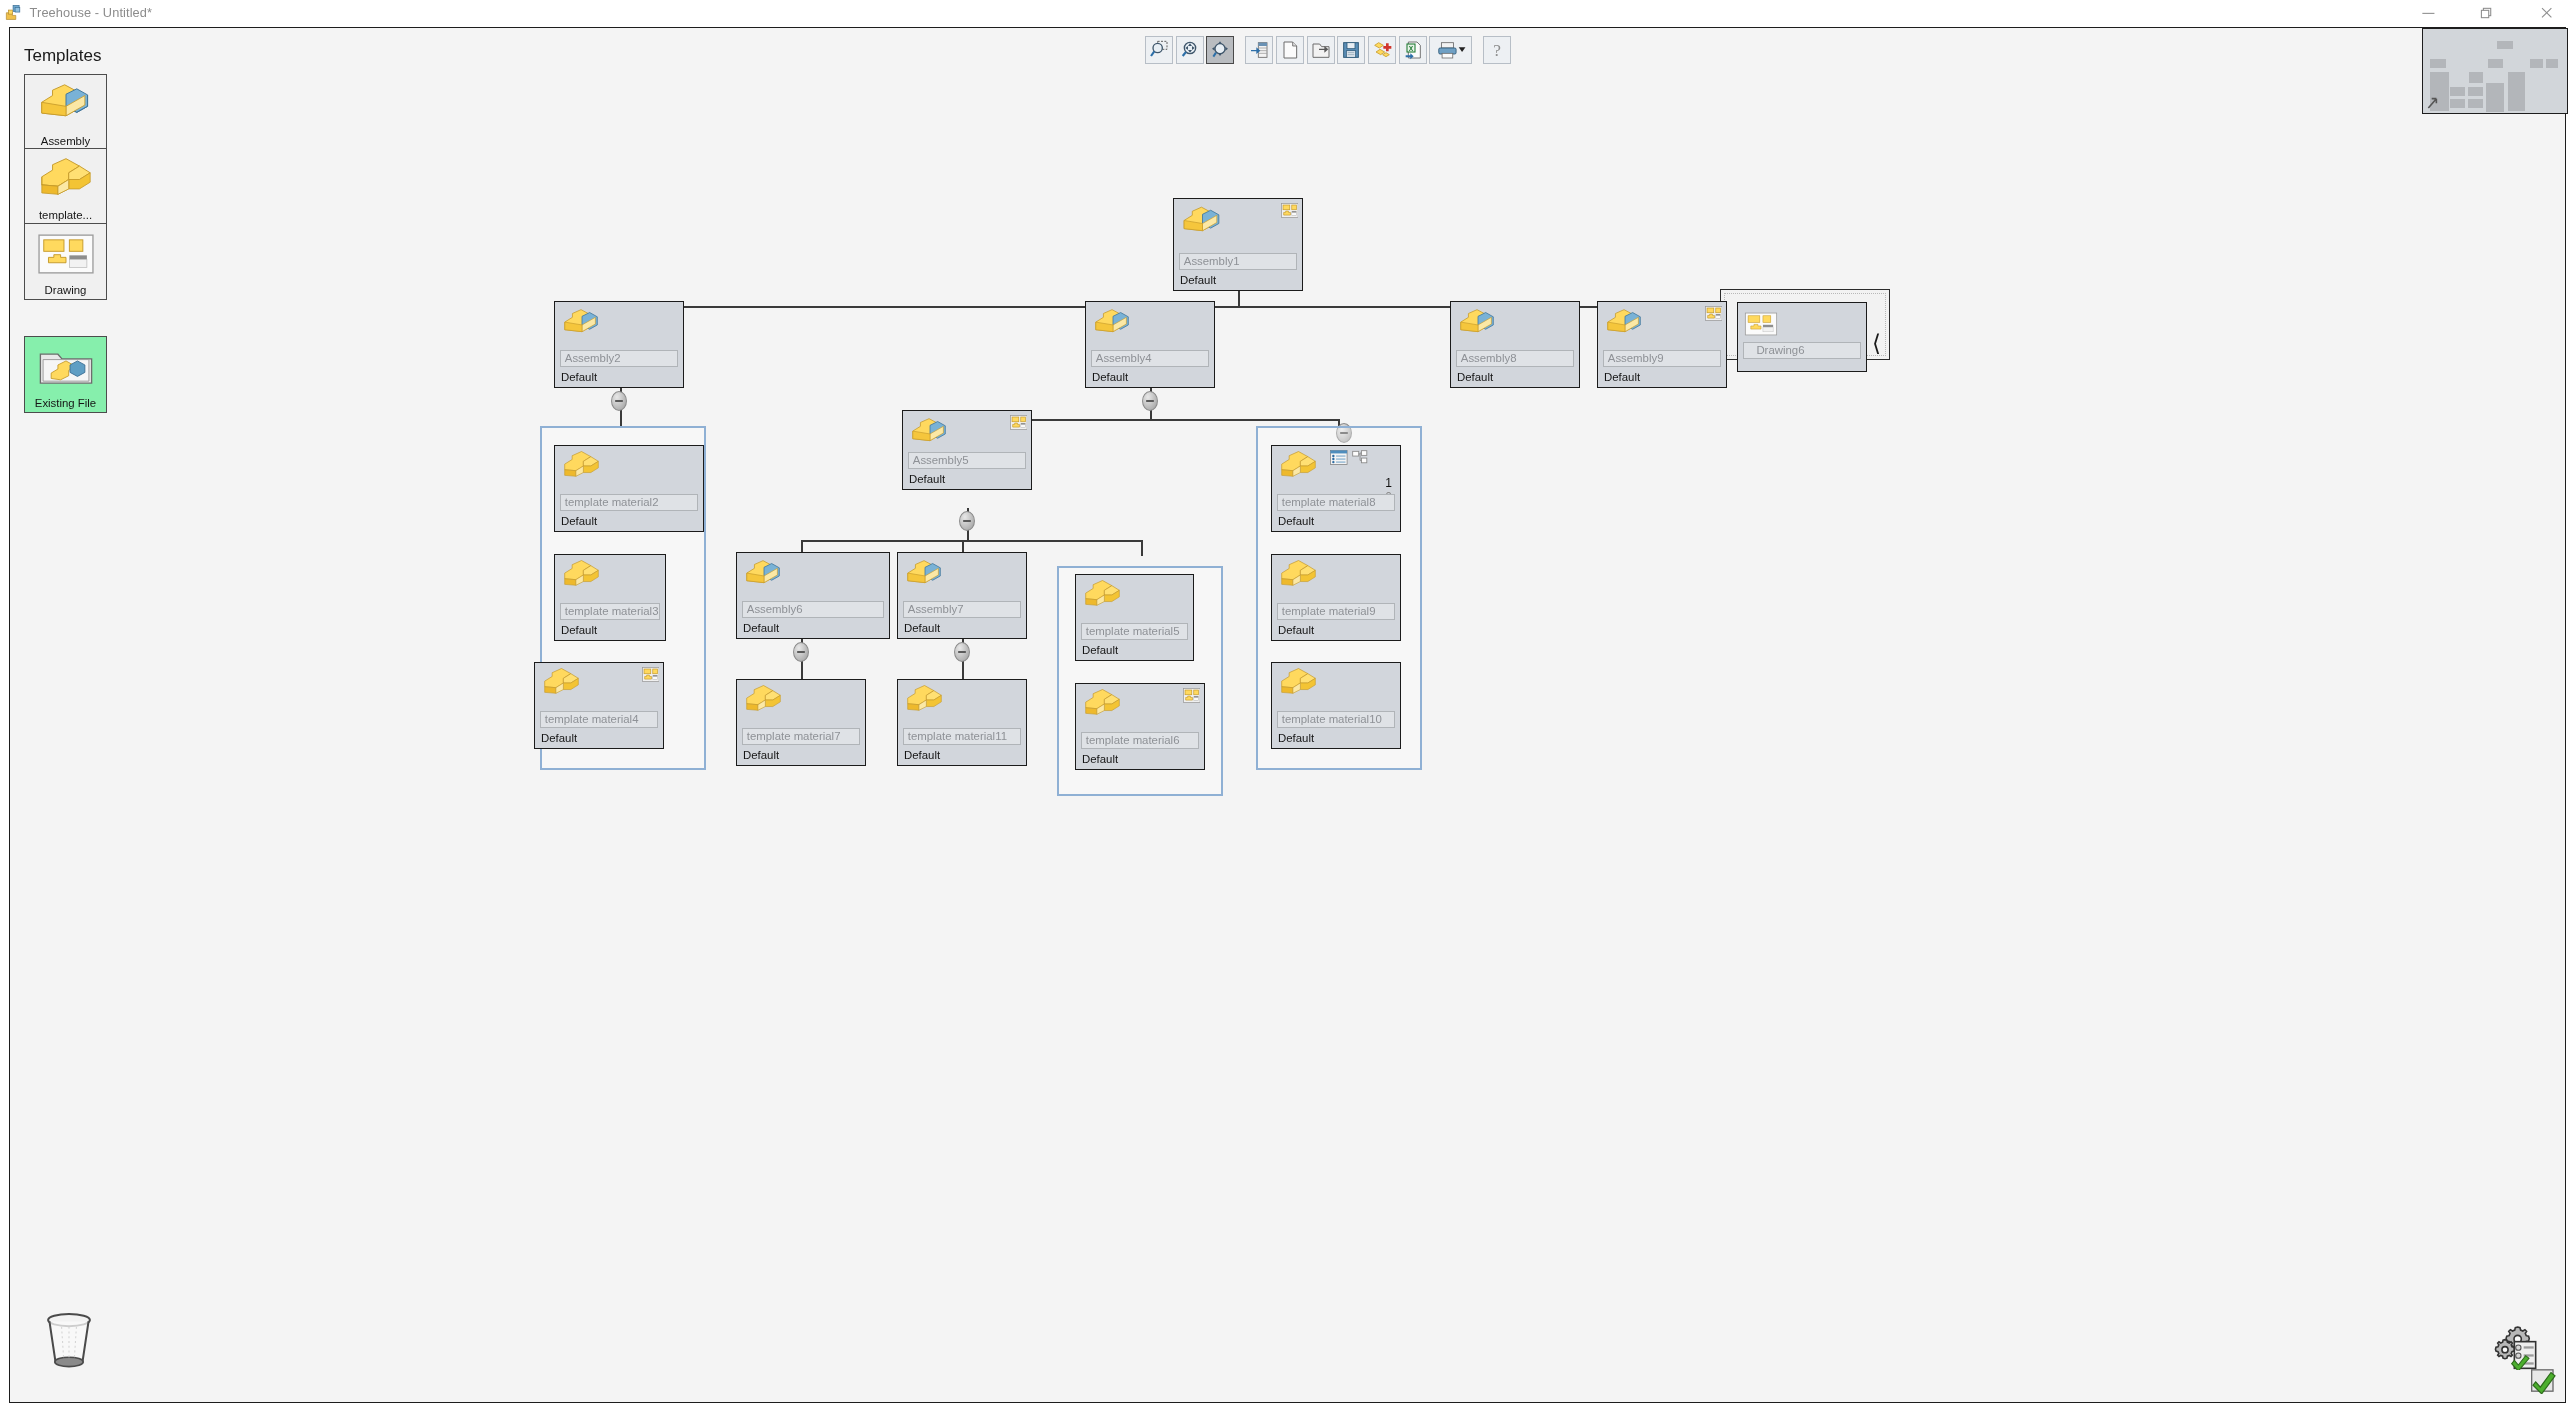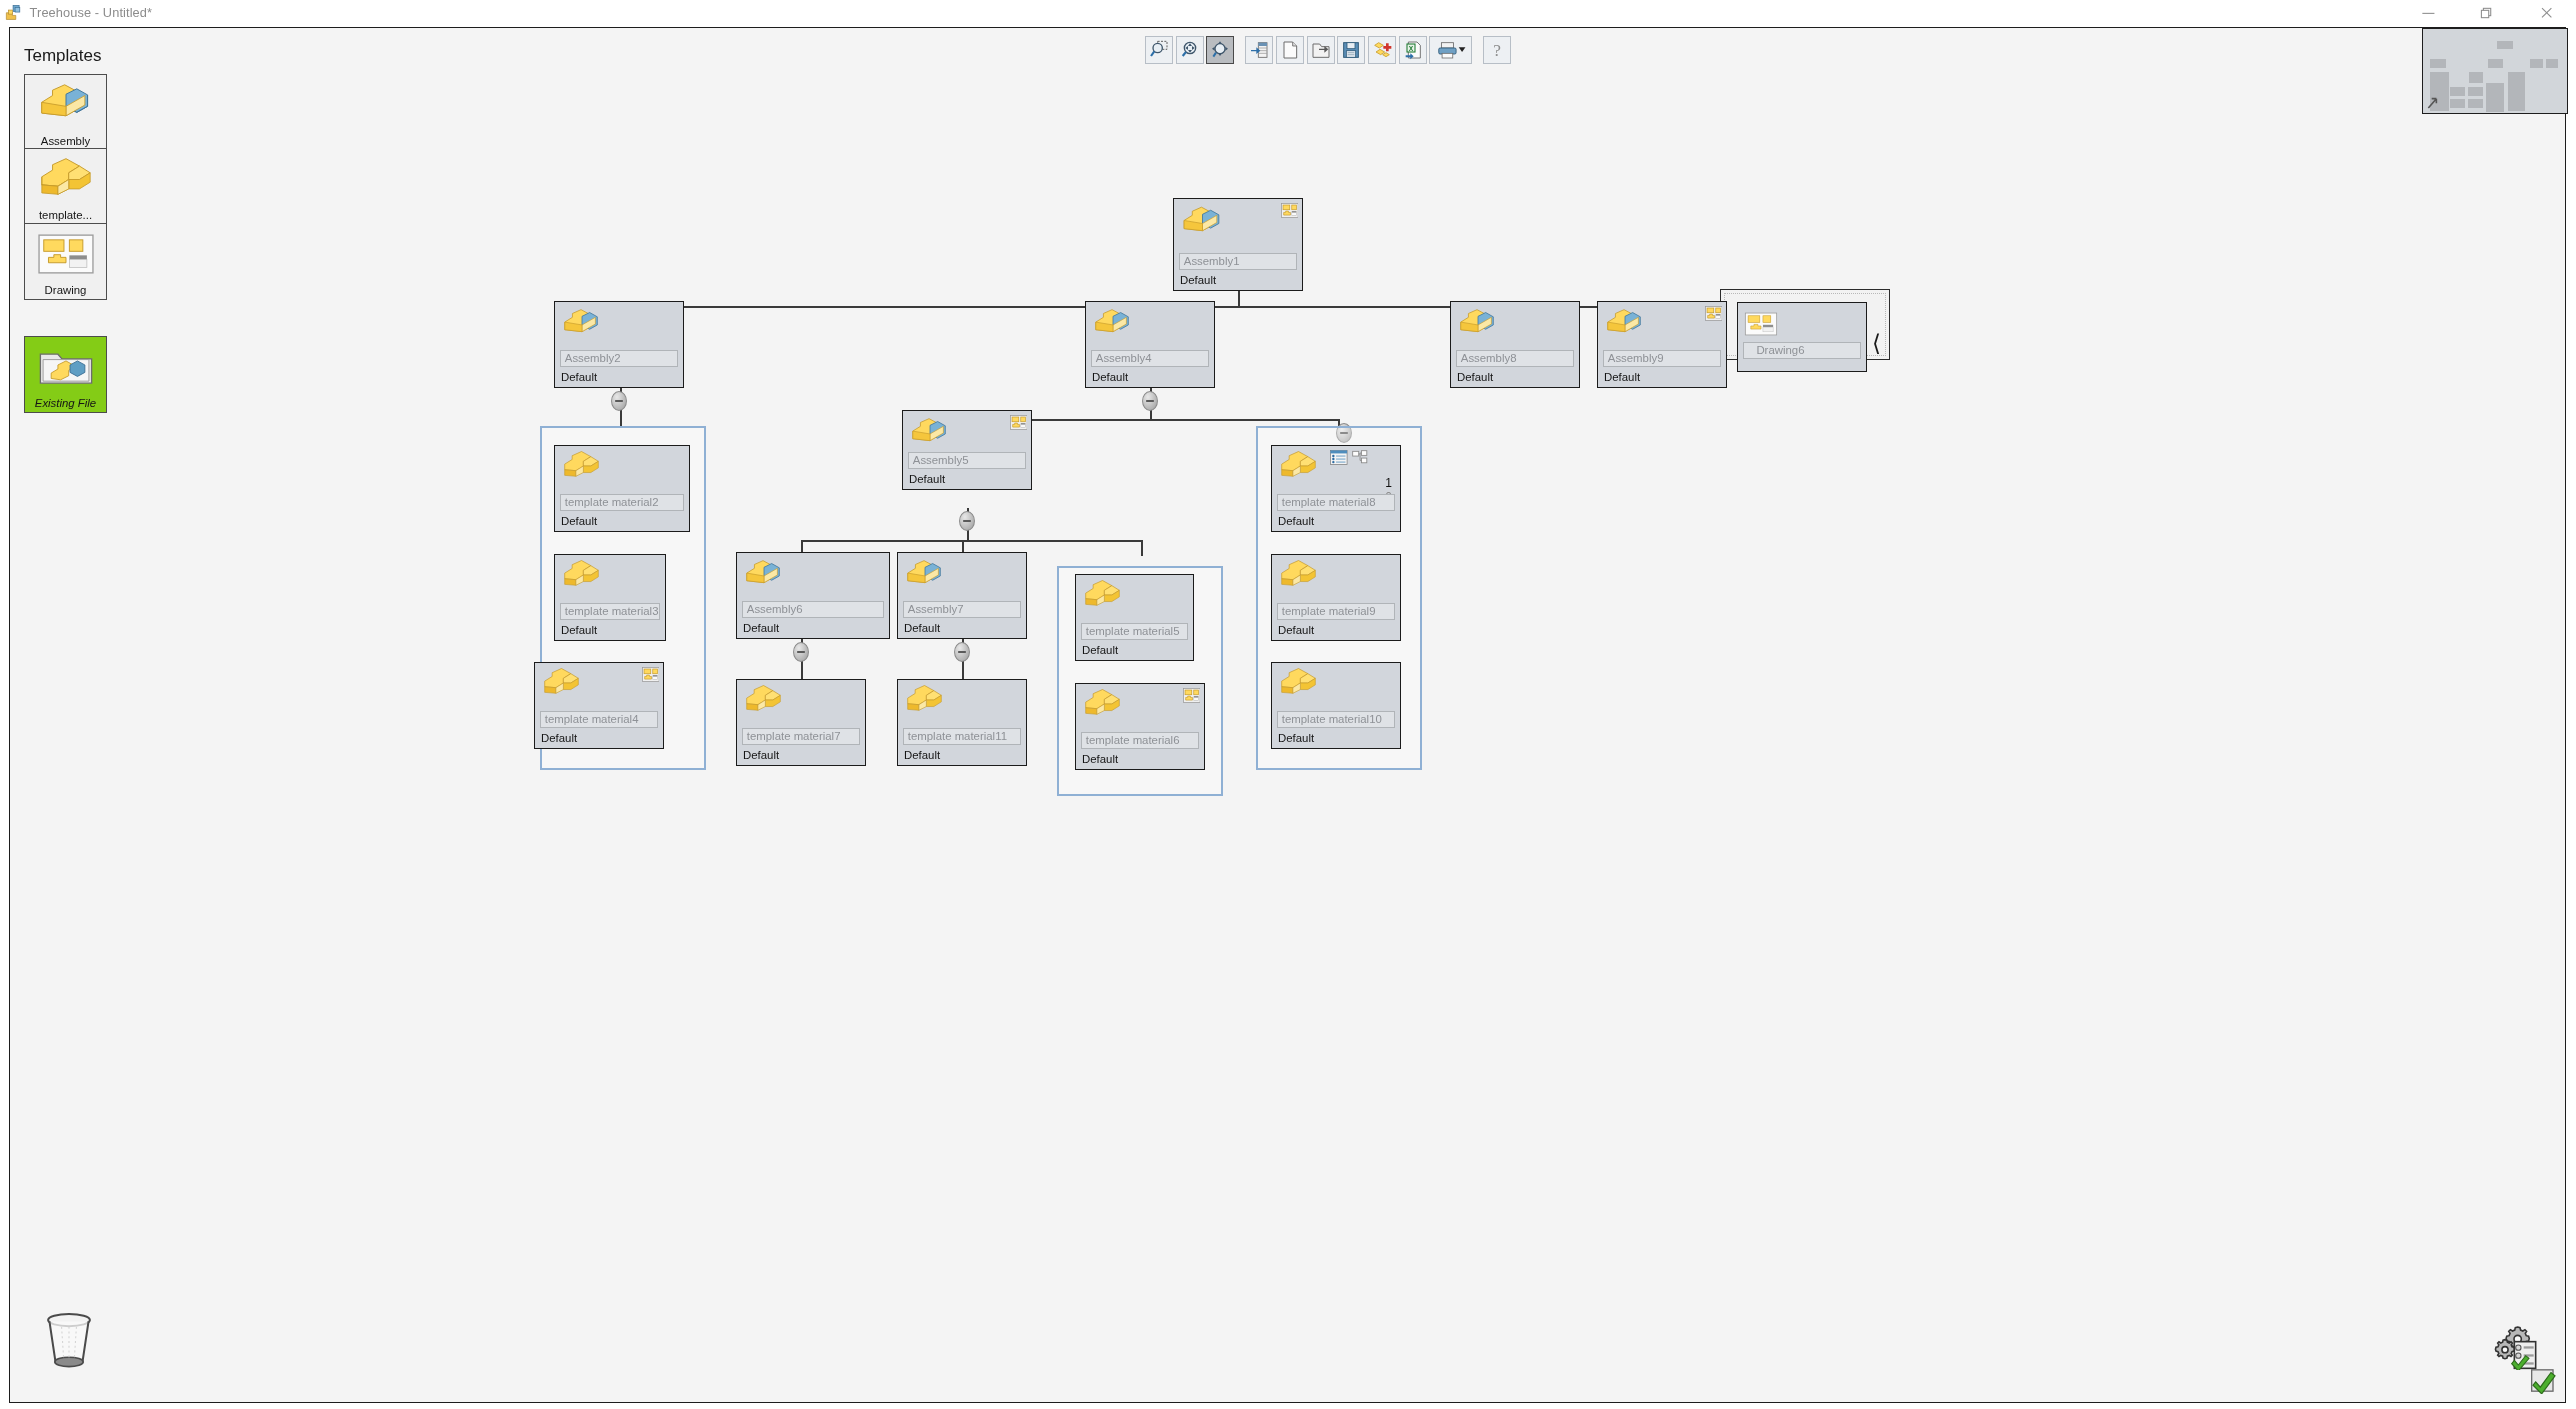--- a/index.html
+++ b/index.html
@@ -38,21 +38,21 @@
   .templates-title {
     position: absolute; left: 24px; top: 46px;
     font-size: 17px; color: #1a1a1a;
   }
   .tmpl-btn {
     position: absolute; width: 83px; height: 77px;
     background: #f0f0f0; border: 1.3px solid #4c4c4c;
     display: flex; flex-direction: column;
     align-items: center; justify-content: flex-start;
   }
-  .tmpl-btn.selected { background: #84cc16; font-style: italic; }
+  .tmpl-btn.selected { background: #86efac; }
   .tmpl-btn .glyph { flex: 1; display: flex; align-items: center; justify-content: center; width: 100%; }
   .tmpl-label { font-size: 11.4px; color: #151515; padding-bottom: 2.7px; line-height: 1; }
 
   
   .toolbar { position: absolute; left: 1145px; top: 36px; display: flex; gap: 2.7px; align-items: center; }
   .tb-btn {
     width: 28px; height: 28px; background: #edf0f3;
     border: 0.7px solid #b7bec6; display: flex;
     align-items: center; justify-content: center;
   }
@@ -491,21 +491,21 @@
         <rect x="13" y="10" width="30" height="17" fill="#ffd95e" stroke="#c59a2a" stroke-width="1.4"></rect>
         <rect x="51" y="10" width="20" height="17" fill="#ffd95e" stroke="#c59a2a" stroke-width="1.4"></rect>
         <path d="M20 44 v-8 h8 v-4 h10 v4 h8 v8 Z" fill="#ffd95e" stroke="#c59a2a" stroke-width="1.4"></path>
         <rect x="51" y="33" width="26" height="6" fill="#8d8d8d"></rect>
         <rect x="51" y="39" width="26" height="12" fill="#f2f2f2" stroke="#b5b5b5" stroke-width="1"></rect>
       </svg>
     </span>
     <span class="name-field" style="bottom:12px;padding-left:12px;">Drawing6</span>
   </div>
 
-  <div class="node" style="left:554px; top:445px; width:136px; height:87px;">
+  <div class="node" style="left:554px; top:445px; width:150px; height:87px;">
     <span class="thumb">
       <svg width="43" height="32" viewBox="0 0 92 64">
         <path d="M10 28 L26 18 L26 10 L46 1 L66 12 L50 22 L50 32 L34 42 L10 40 Z" fill="#ffd95e" stroke="#c59a2a" stroke-width="1.5"></path>
         <path d="M50 22 L66 12 L82 22 L66 32 L50 32 Z" fill="#ffe073" stroke="#c59a2a" stroke-width="1.5"></path>
         <path d="M50 32 L66 32 L82 22 L82 36 L66 46 L50 46 Z" fill="#f3c434" stroke="#c59a2a" stroke-width="1.3"></path>
         <path d="M10 40 L34 42 L34 54 L10 52 Z" fill="#eeb92c" stroke="#c59a2a" stroke-width="1.3"></path>
         <path d="M34 42 L50 32 L50 46 L34 54 Z" fill="#fbe8a5" stroke="#c59a2a" stroke-width="1.3"></path>
       </svg>
     </span>
     <span class="name-field">template material2</span>

